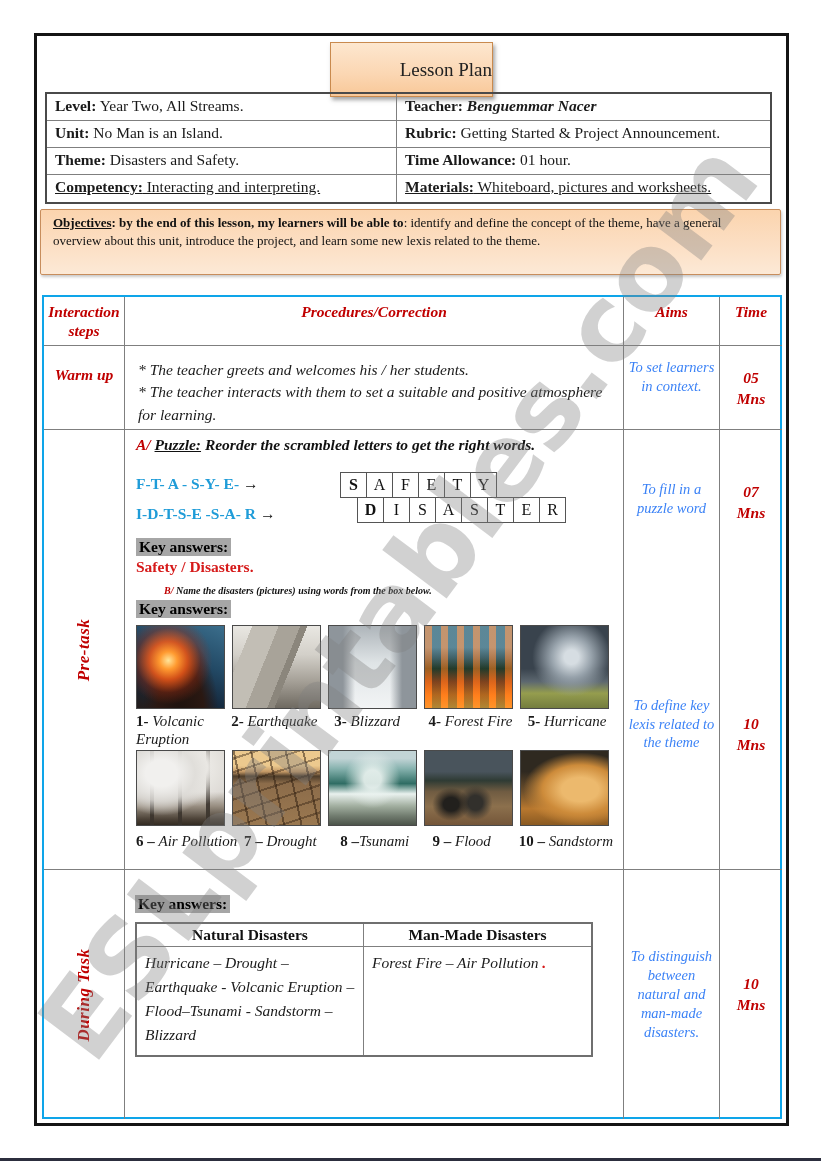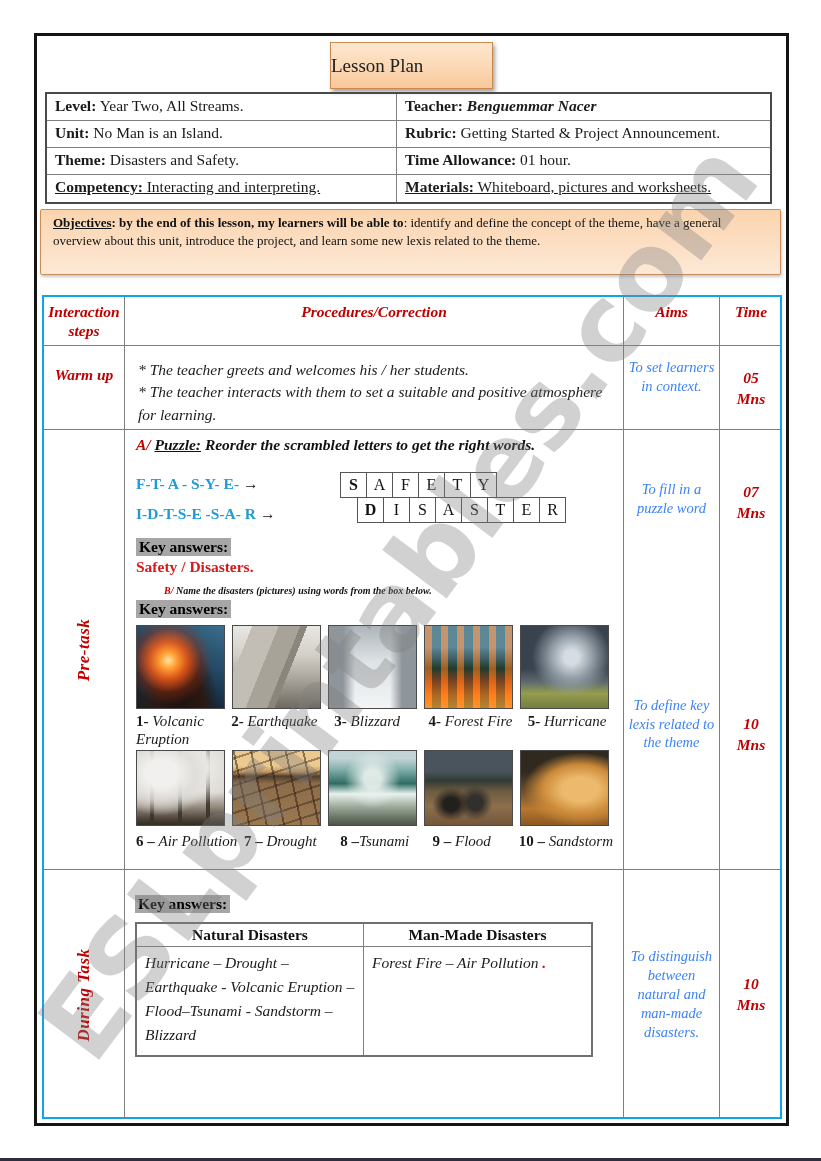--- a/index.html
+++ b/index.html
@@ -1,24 +1,24 @@
 <!DOCTYPE html>
 <html><head>
 <meta charset="utf-8">
 <style>
   * { margin:0; padding:0; box-sizing:border-box; }
   html,body { width:821px; height:1161px; background:#ffffff; font-family:"Liberation Serif","DejaVu Serif",serif; }
   .page { position:relative; width:821px; height:1161px; background:#fff; overflow:hidden; }
 
   .frame { position:absolute; left:34px; top:33px; width:755px; height:1093px; border:3px solid #141414; background:#fff; }
 
-  .title-box { position:absolute; left:330px; top:42px; width:163px; height:47px;
+  .title-box { position:absolute; left:330px; top:42px; width:163px; height:55px;
     background:linear-gradient(180deg,#fde7cf 0%,#fbd6b2 60%,#f8c898 100%);
     border:1px solid #c98a4e; box-shadow:2px 3px 4px rgba(90,90,90,.55);
-    display:flex; align-items:center; justify-content:flex-start;
+    display:flex; align-items:center; justify-content:flex-end;
     font-size:19px; color:#222; }
 
   .info-table { position:absolute; left:45px; top:92px; width:727px; border:2px solid #4a4a4a;
     display:grid; grid-template-columns:350px 1fr; font-size:15.5px; color:#1a1a1a; }
   .info-cell { border-bottom:1px solid #7f7f7f; border-right:1px solid #7f7f7f; padding:3px 8px 3px 8px; height:27px; overflow:hidden; white-space:nowrap; }
   .info-cell.last-col { border-right:none; }
   .info-cell.last-row { border-bottom:none;text-decoration:underline; }
   .info-cell b { font-weight:bold; }
   .bi { font-weight:bold; font-style:italic; }
 

